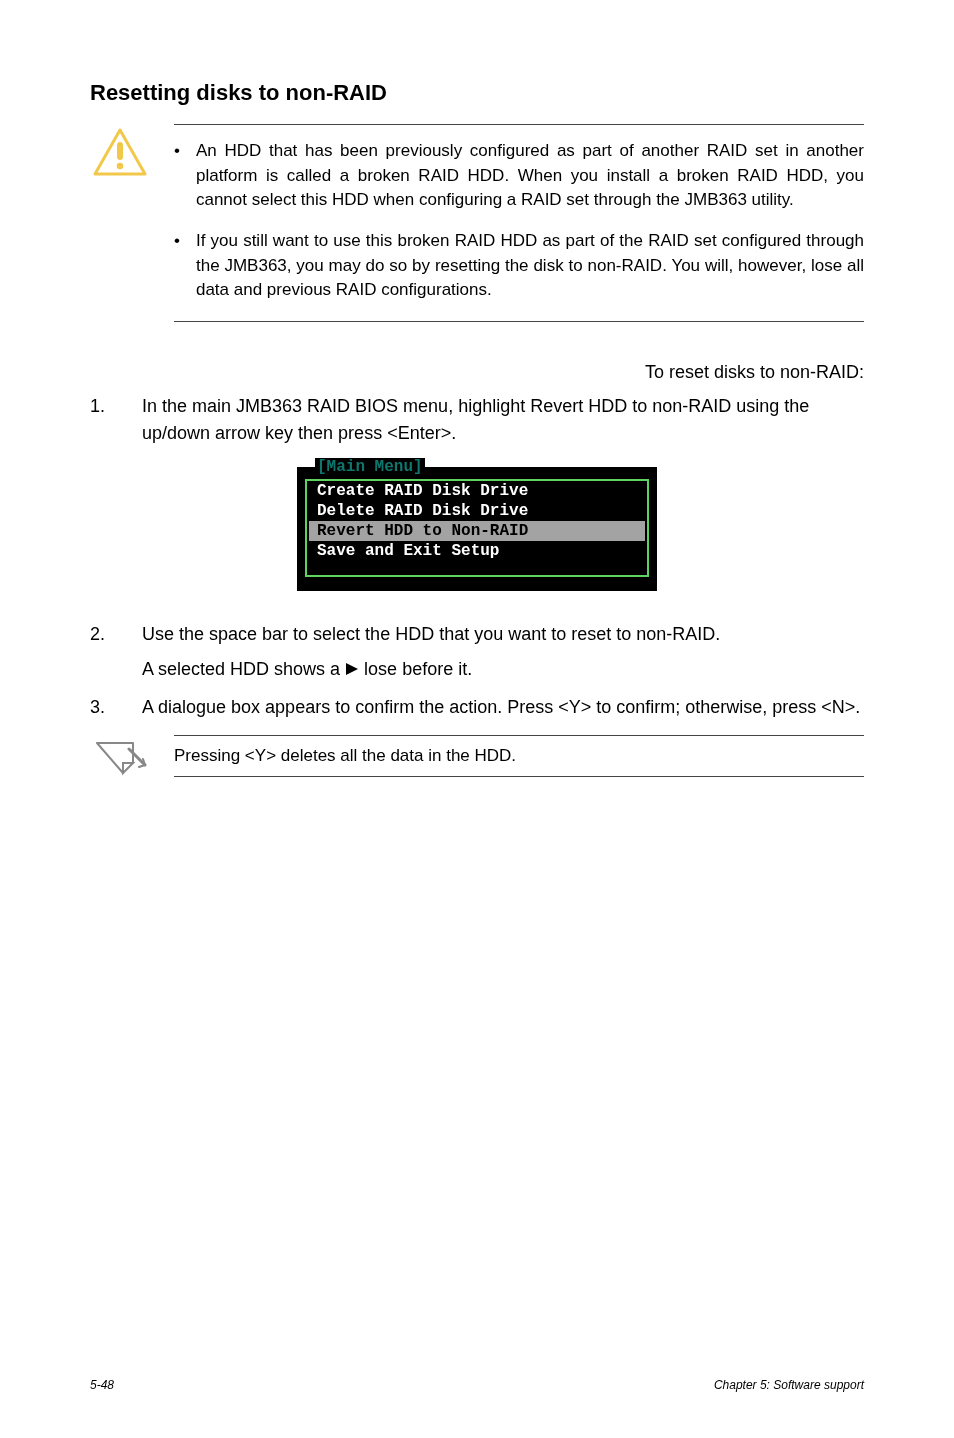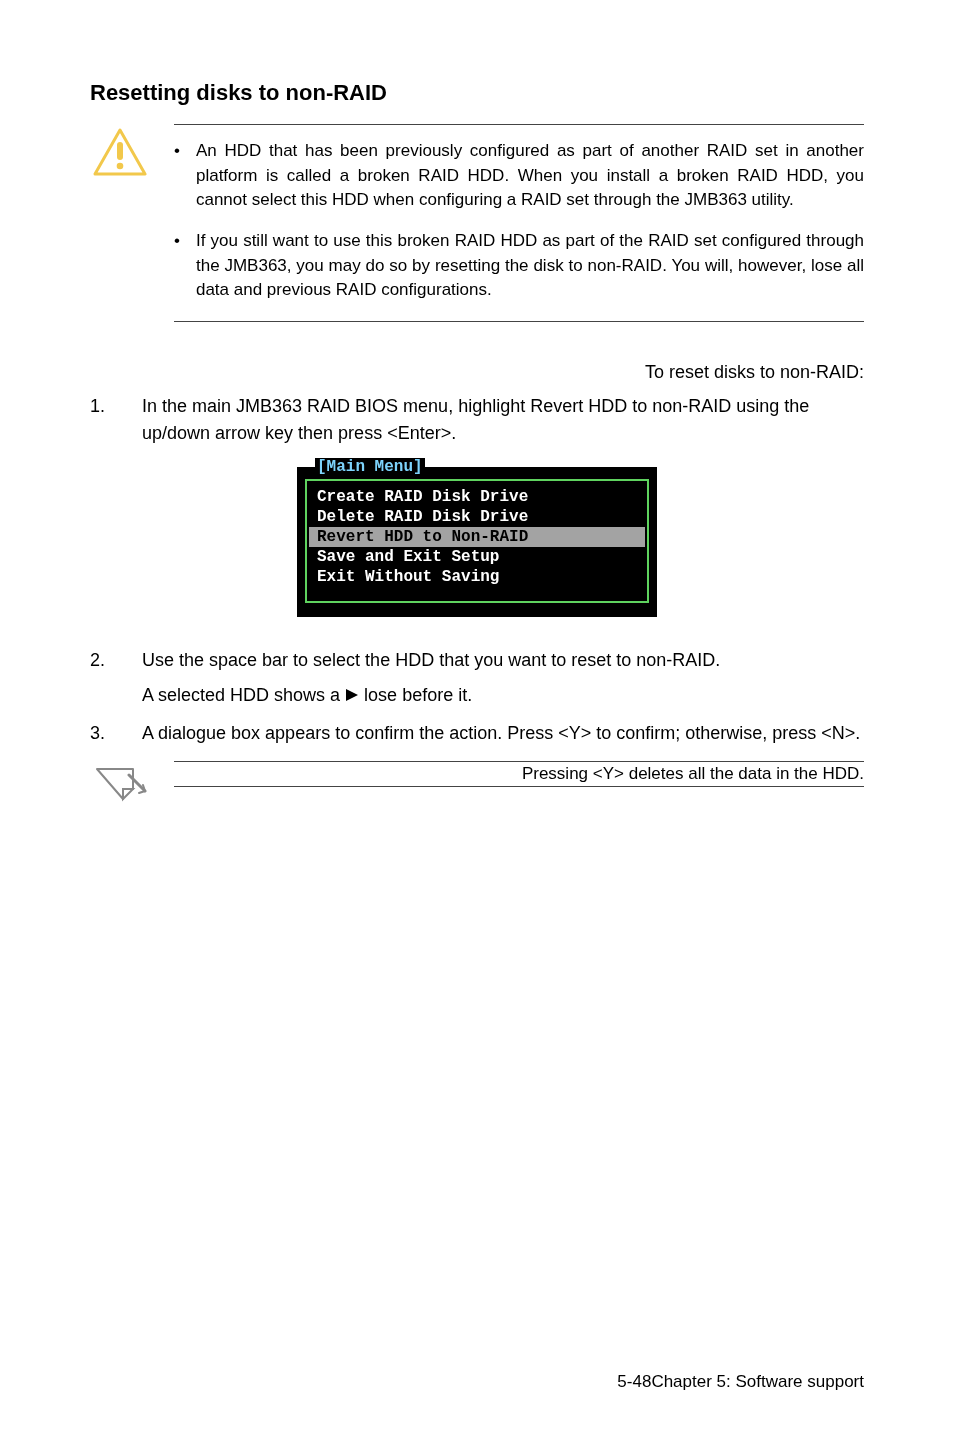--- a/index.html
+++ b/index.html
@@ -12,28 +12,28 @@
   .bullet-row { display: flex; gap: 16px; font-size: 17px; line-height: 1.45; text-align: justify; }
   .bullet-row + .bullet-row { margin-top: 16px; }
   .bullet-dot { flex: 0 0 auto; }
   .intro { font-size: 18px; margin: 40px 0 10px 0; text-align: right; }
   .step { display: flex; gap: 24px; font-size: 18px; line-height: 1.5; margin-top: 10px; }
   .step-num { flex: 0 0 28px; }
   .step-body { flex: 1; }
   .menu-wrap { display:flex; justify-content:center; margin: 20px 0 30px 0; }
   .bios-menu { width: 360px; background:#000; border:2px solid #000; font-family: "Courier New", monospace; font-weight:bold; color:#fff; font-size:16px; }
   .bios-outer { position:relative; padding:10px 6px 12px 6px; }
-  .bios-title { position:absolute; top:-11px; left:16px; background:#000; padding:0 2px; color:#7dd3fc; }
-  .bios-inner { border:2px solid #5fd35f; padding:6px 0 14px 0; }
+  .bios-title { position:absolute; top:-11px; left:16px; background:#000; padding:0 2px; color:#0f766e; }
+  .bios-inner { border:2px solid #5fd35f; padding:0 0 14px 0; }
   .bios-line { padding:1px 10px; white-space:pre; }
   .bios-sel  { background:#a3a3a3; color:#000; margin:0 2px; padding:1px 8px; }
   .tri { display:inline-block; vertical-align:-1px; }
-  .note-callout .callout-body { padding:2px 0;text-align:right; }
+  .note-callout .callout-body { padding:10px 0; }
   .note-text { font-size:17px; }
-  .footer { position:absolute; bottom:46px; left:90px; right:90px; display:flex; justify-content:flex-end; font-size:17px; }
+  .footer { position:absolute; bottom:46px; left:90px; right:90px; display:flex; justify-content:space-between; font-size:12px;font-style:italic; }
 </style>
 </head>
 <body>
 
 <div class="page">
 
   <div class="heading">Resetting disks to non-RAID</div>
 
   <div class="callout">
     <div class="icon-col">
@@ -66,21 +66,20 @@
 
   <div class="menu-wrap">
     <div class="bios-menu">
       <div class="bios-outer">
         <span class="bios-title">[Main Menu]</span>
         <div class="bios-inner">
           <div class="bios-line">Create RAID Disk Drive</div>
           <div class="bios-line">Delete RAID Disk Drive</div>
           <div class="bios-sel">Revert HDD to Non-RAID</div>
           <div class="bios-line">Save and Exit Setup</div>
-          <div class="bios-line">Exit Without Saving</div>
         </div>
       </div>
     </div>
   </div>
 
   <div class="step">
     <div class="step-num">2.</div>
     <div class="step-body">
       <div>Use the space bar to select the HDD that you want to reset to non-RAID.</div>
       <div style="margin-top:8px;">

